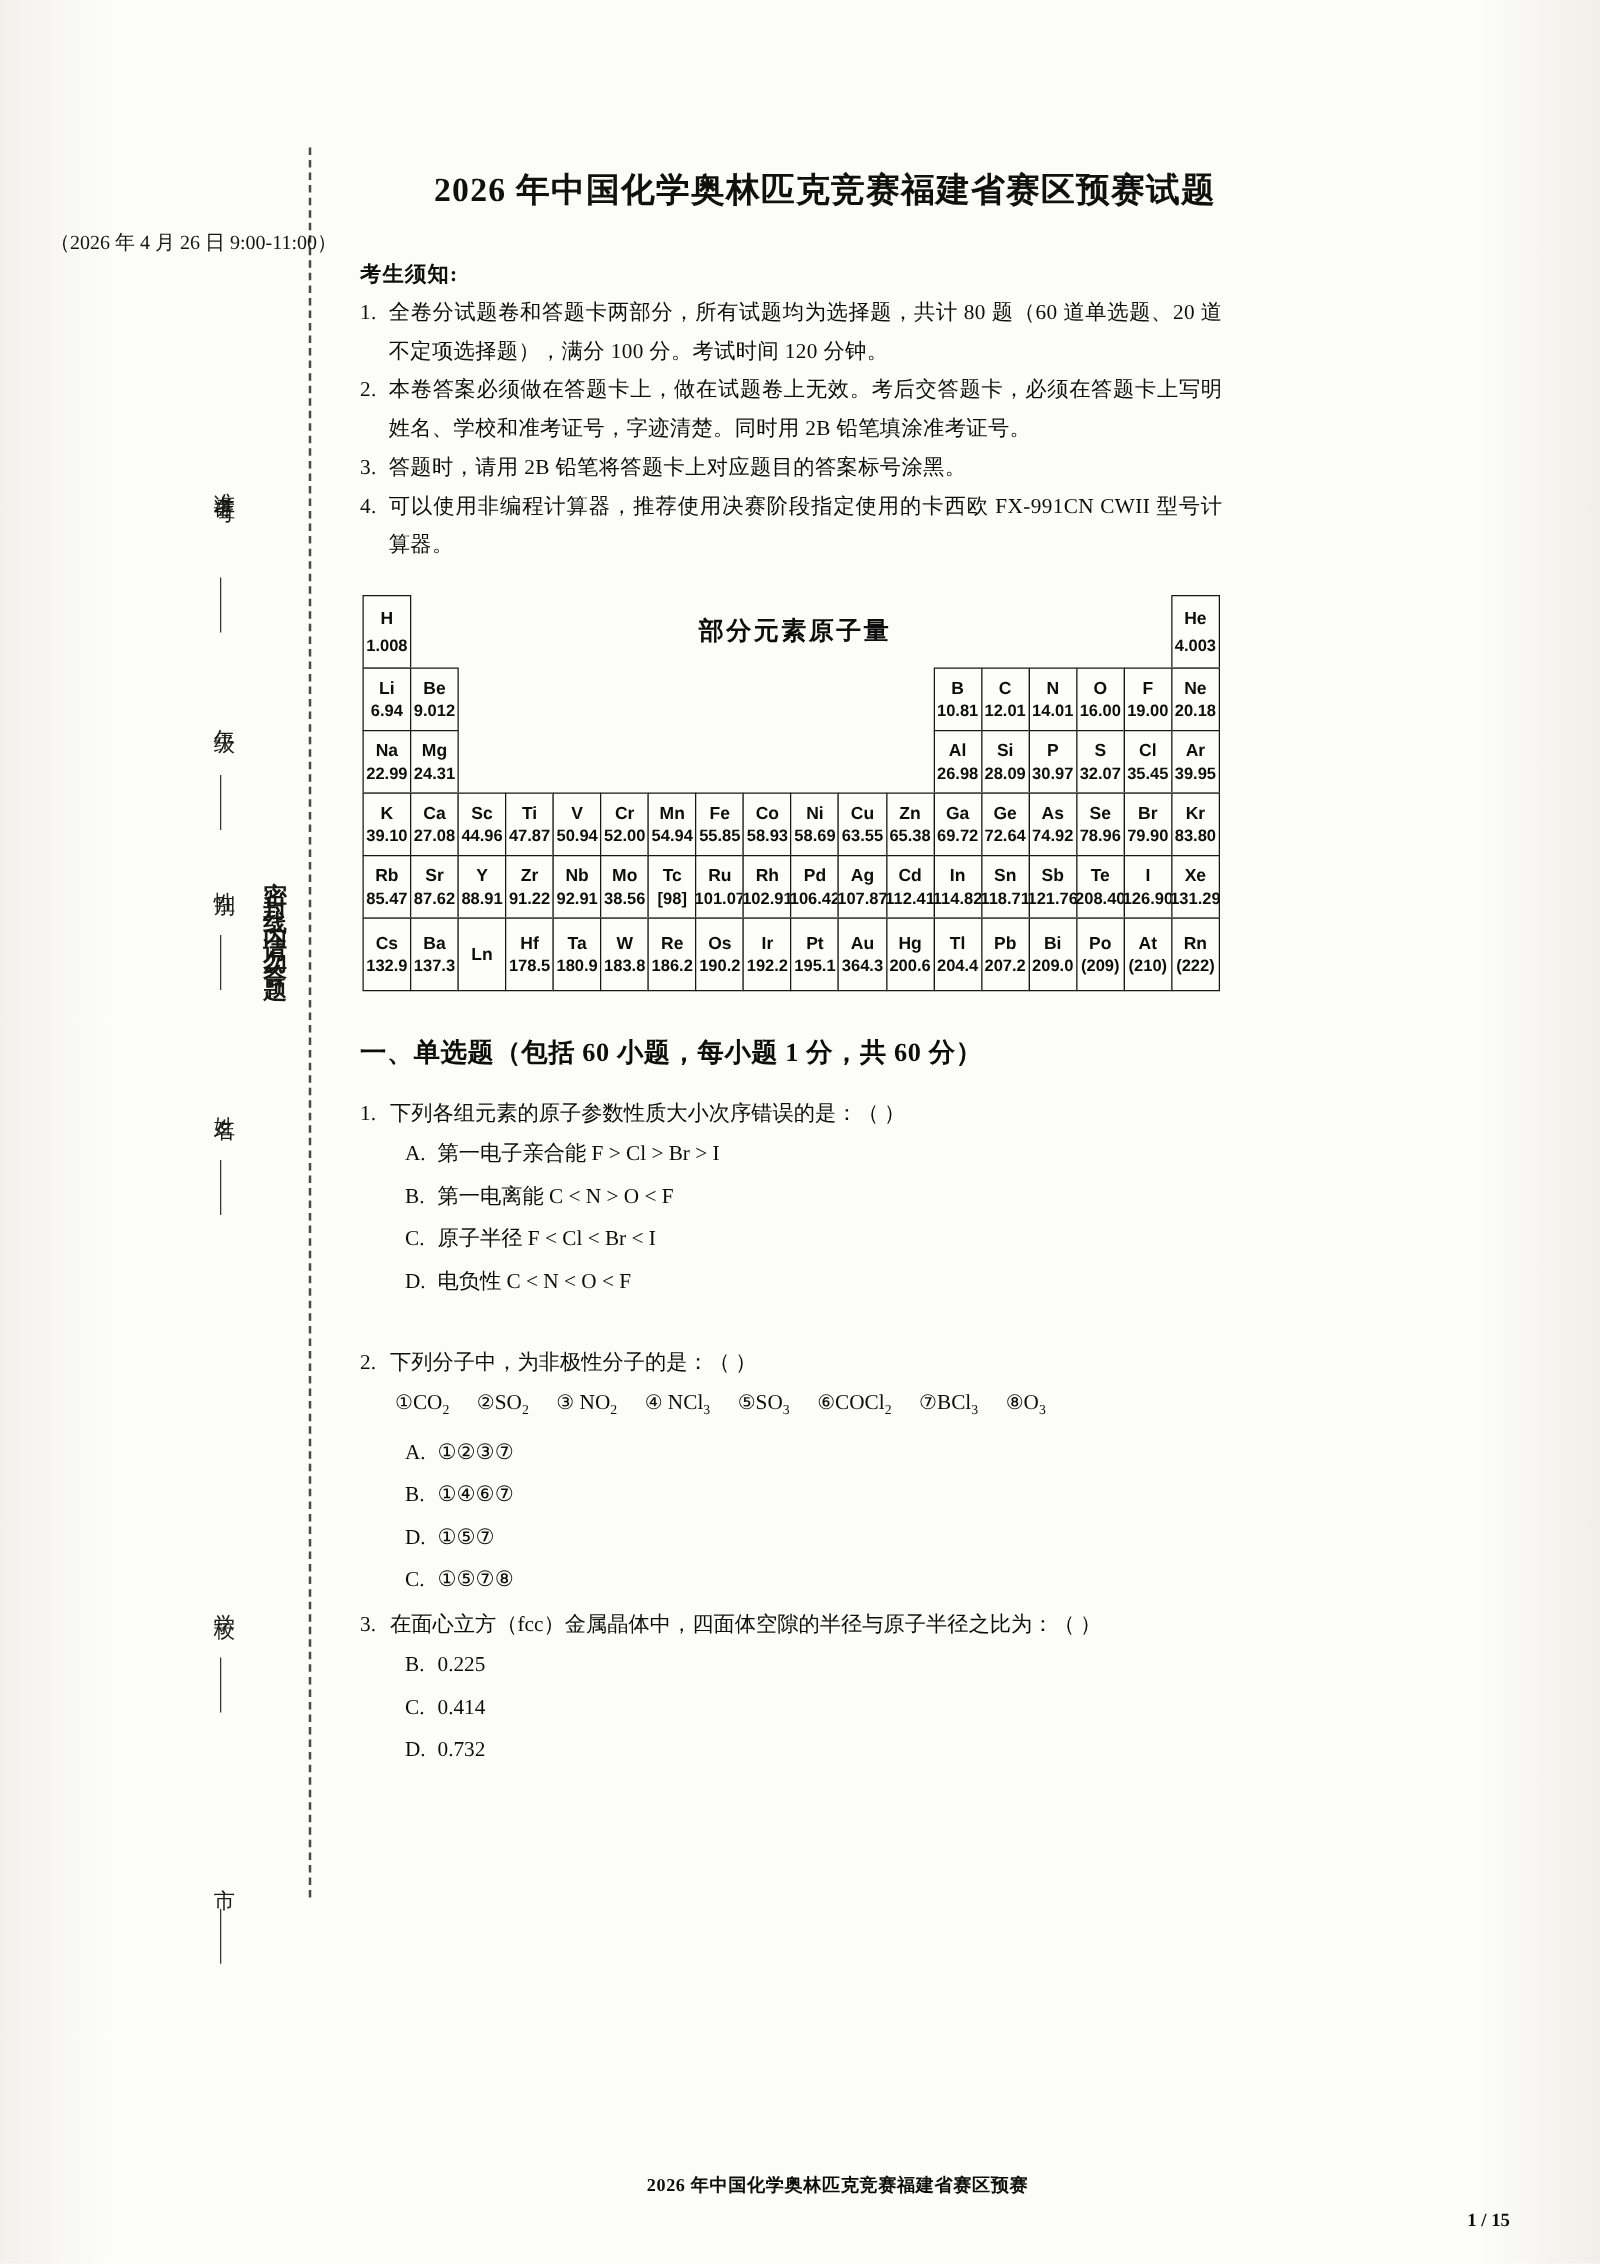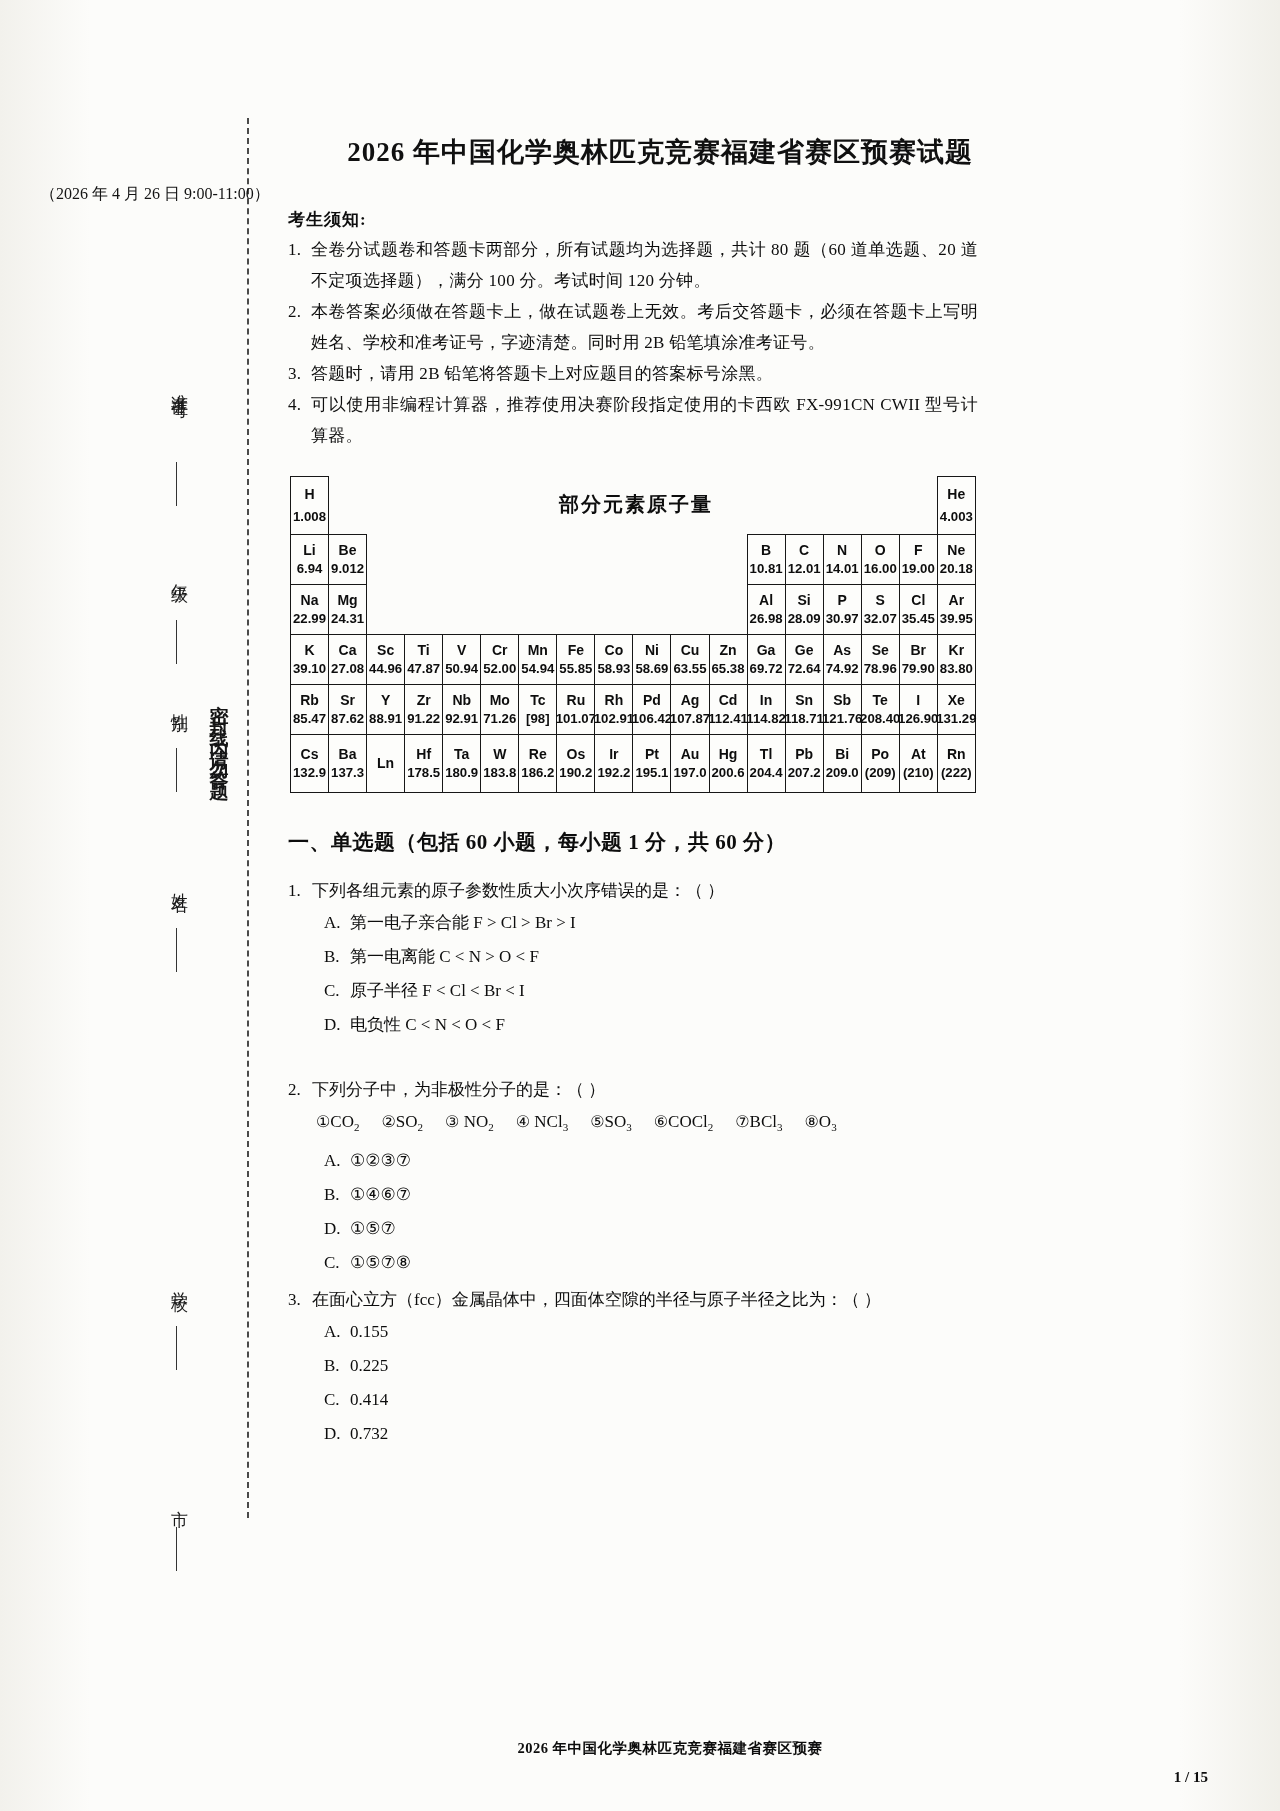--- a/index.html
+++ b/index.html
@@ -381,21 +381,21 @@
         <div class="cell">
           <div class="sym">Zr</div>
           <div class="mass">91.22</div>
         </div>
         <div class="cell">
           <div class="sym">Nb</div>
           <div class="mass">92.91</div>
         </div>
         <div class="cell">
           <div class="sym">Mo</div>
-          <div class="mass">71.26</div>
+          <div class="mass">38.56</div>
         </div>
         <div class="cell">
           <div class="sym">Tc</div>
           <div class="mass">[98]</div>
         </div>
         <div class="cell">
           <div class="sym">Ru</div>
           <div class="mass">101.07</div>
         </div>
         <div class="cell">
@@ -472,21 +472,21 @@
         <div class="cell">
           <div class="sym">Ir</div>
           <div class="mass">192.2</div>
         </div>
         <div class="cell">
           <div class="sym">Pt</div>
           <div class="mass">195.1</div>
         </div>
         <div class="cell">
           <div class="sym">Au</div>
-          <div class="mass">197.0</div>
+          <div class="mass">364.3</div>
         </div>
         <div class="cell">
           <div class="sym">Hg</div>
           <div class="mass">200.6</div>
         </div>
         <div class="cell">
           <div class="sym">Tl</div>
           <div class="mass">204.4</div>
         </div>
         <div class="cell">
@@ -561,23 +561,20 @@
       <span class="opt-l">C.</span><span>①⑤⑦⑧</span>
     </div>
   </div>
 
   <div class="q" style="top:1285px;">
     <div class="q-stem">
       <span class="q-num">3.</span>
       <span class="q-text">在面心立方（fcc）金属晶体中，四面体空隙的半径与原子半径之比为：（    ）</span>
     </div>
     <div class="opt">
-      <span class="opt-l">A.</span><span>0.155</span>
-    </div>
-    <div class="opt">
       <span class="opt-l">B.</span><span>0.225</span>
     </div>
     <div class="opt">
       <span class="opt-l">C.</span><span>0.414</span>
     </div>
     <div class="opt">
       <span class="opt-l">D.</span><span>0.732</span>
     </div>
   </div>
 

